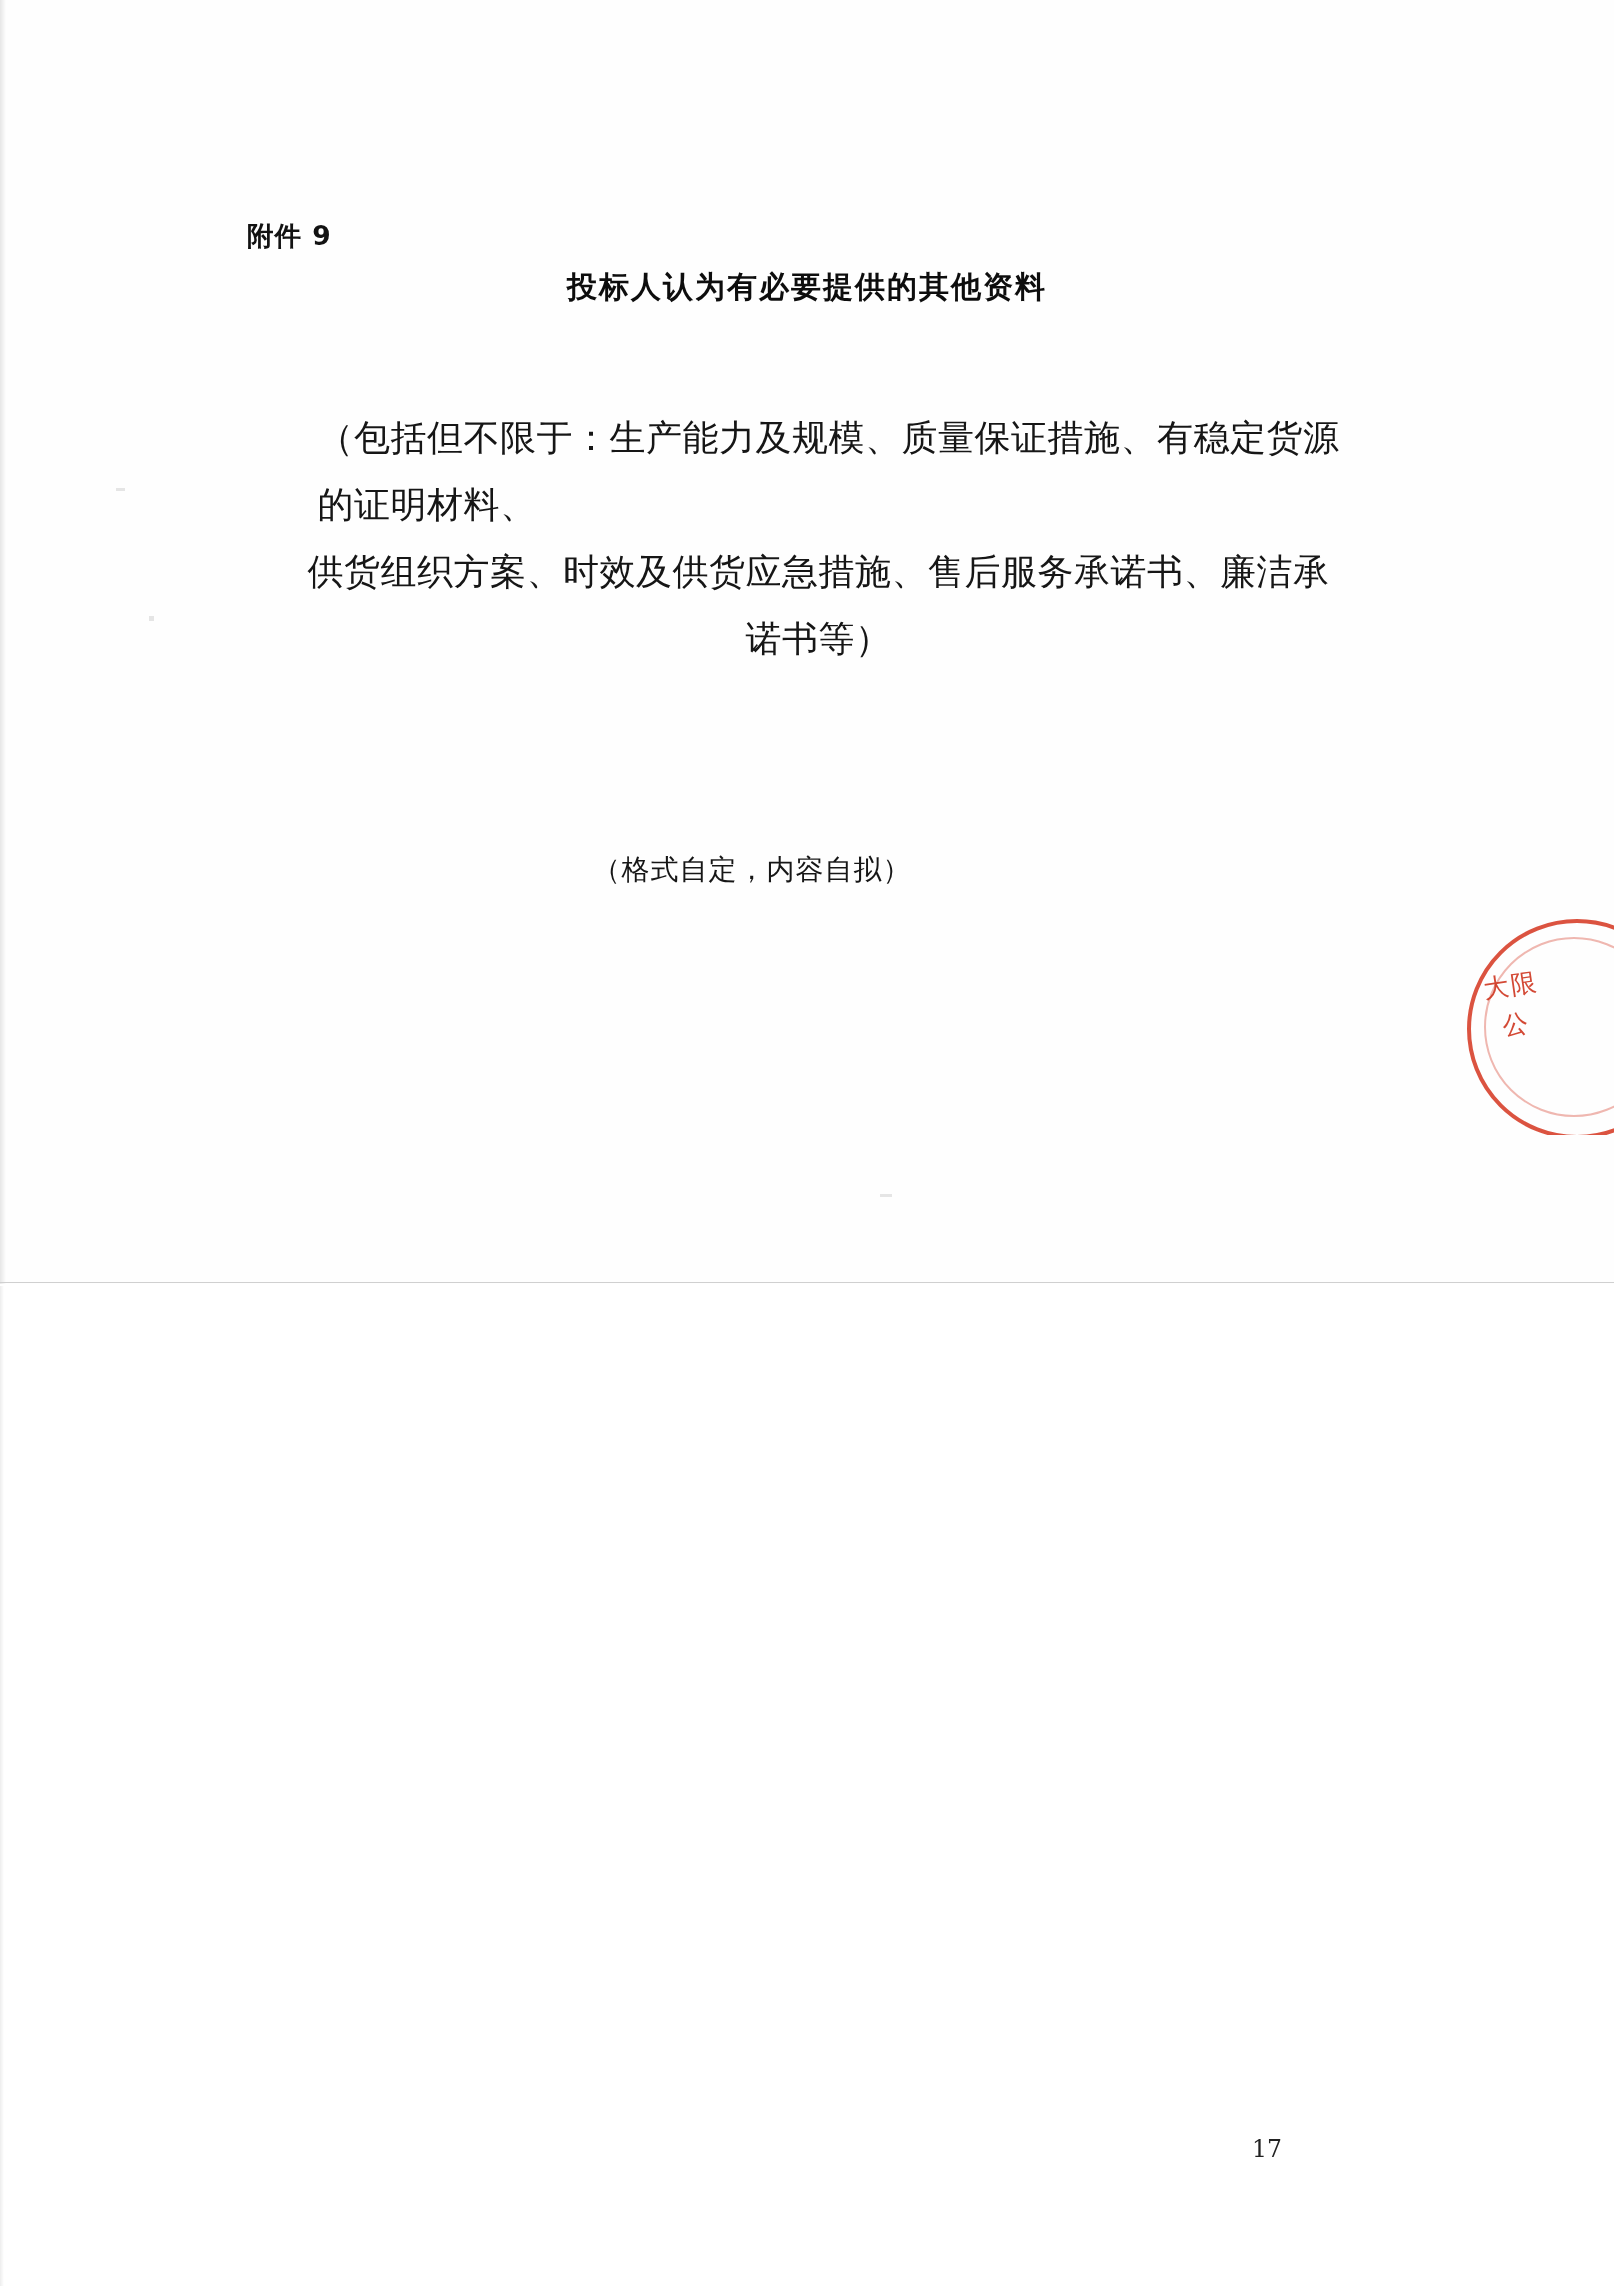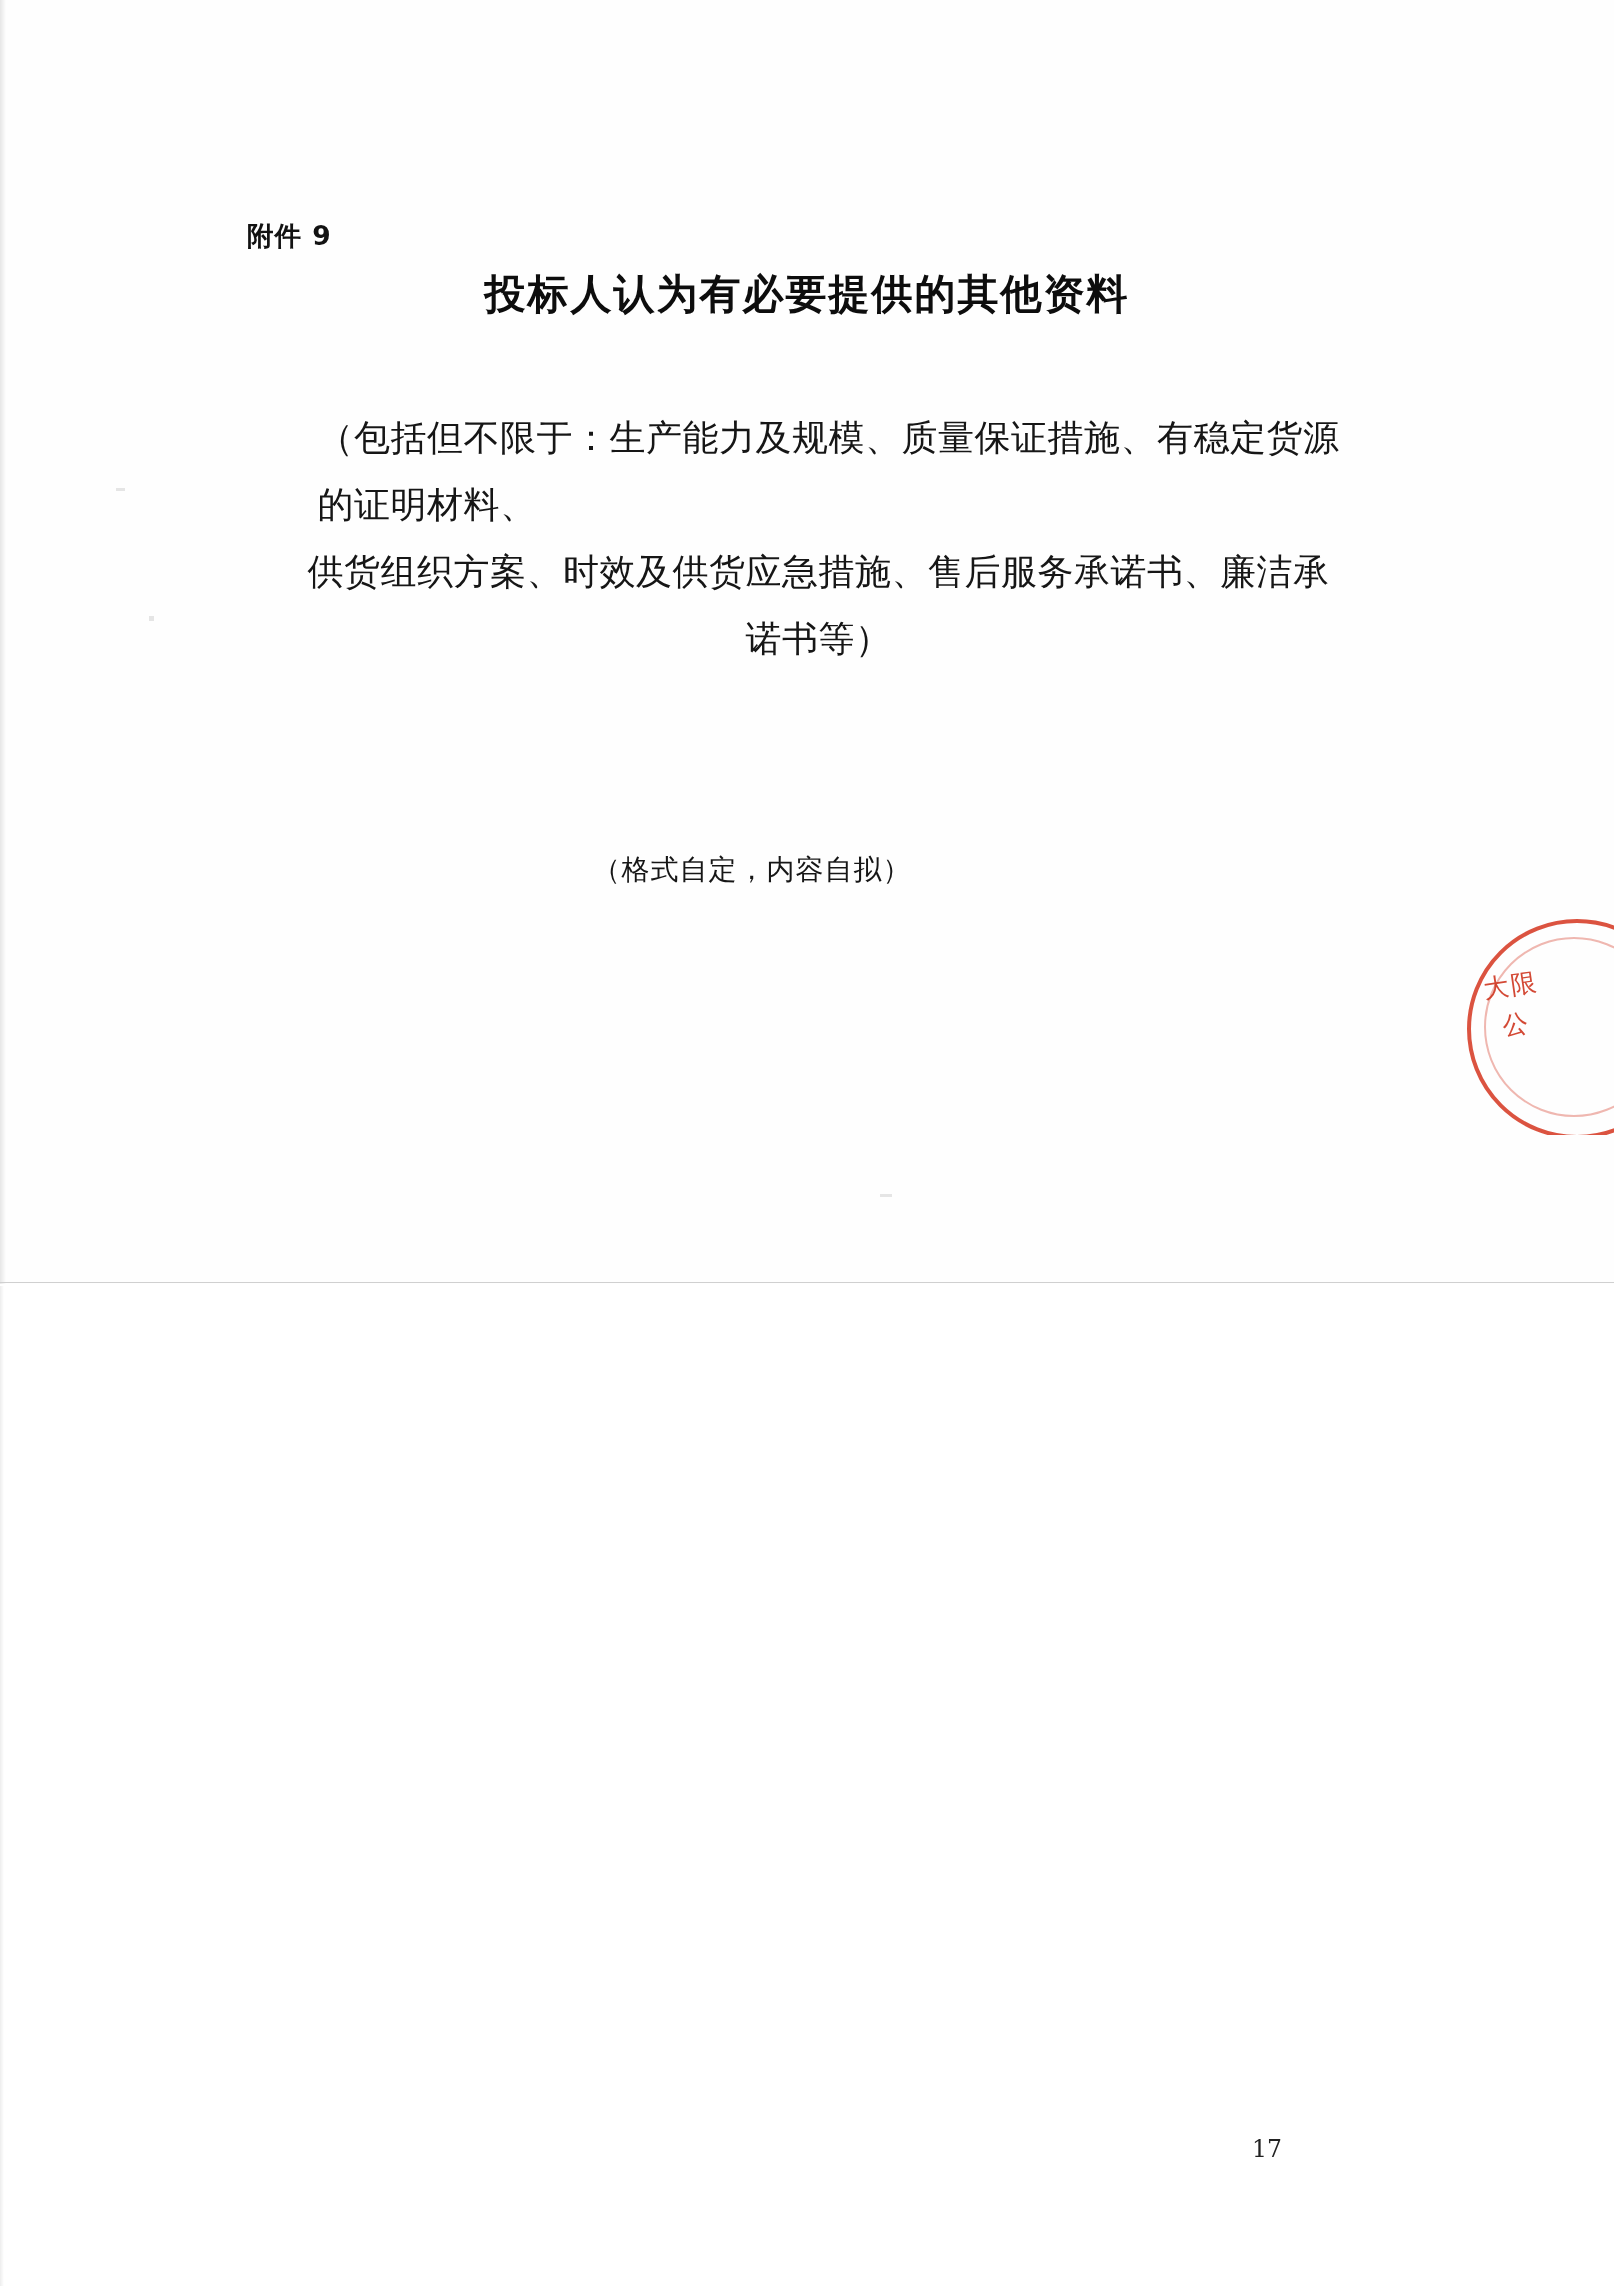--- a/index.html
+++ b/index.html
@@ -75,21 +75,21 @@
   }
 
   .doc-title {
     position: absolute;
     left: 0;
     top: 267px;
     width: 1614px;
     text-align: center;
     font-family: "DejaVu Serif", "Liberation Serif", serif;
     font-weight: 700;
-    font-size: 41px;
+    font-size: 30px;
     letter-spacing: 2px;
     color: #0d0d0d;
   }
 
   .scope-block {
     position: absolute;
     left: 294px;
     top: 404px;
     width: 1049px;
     font-size: 36px;

